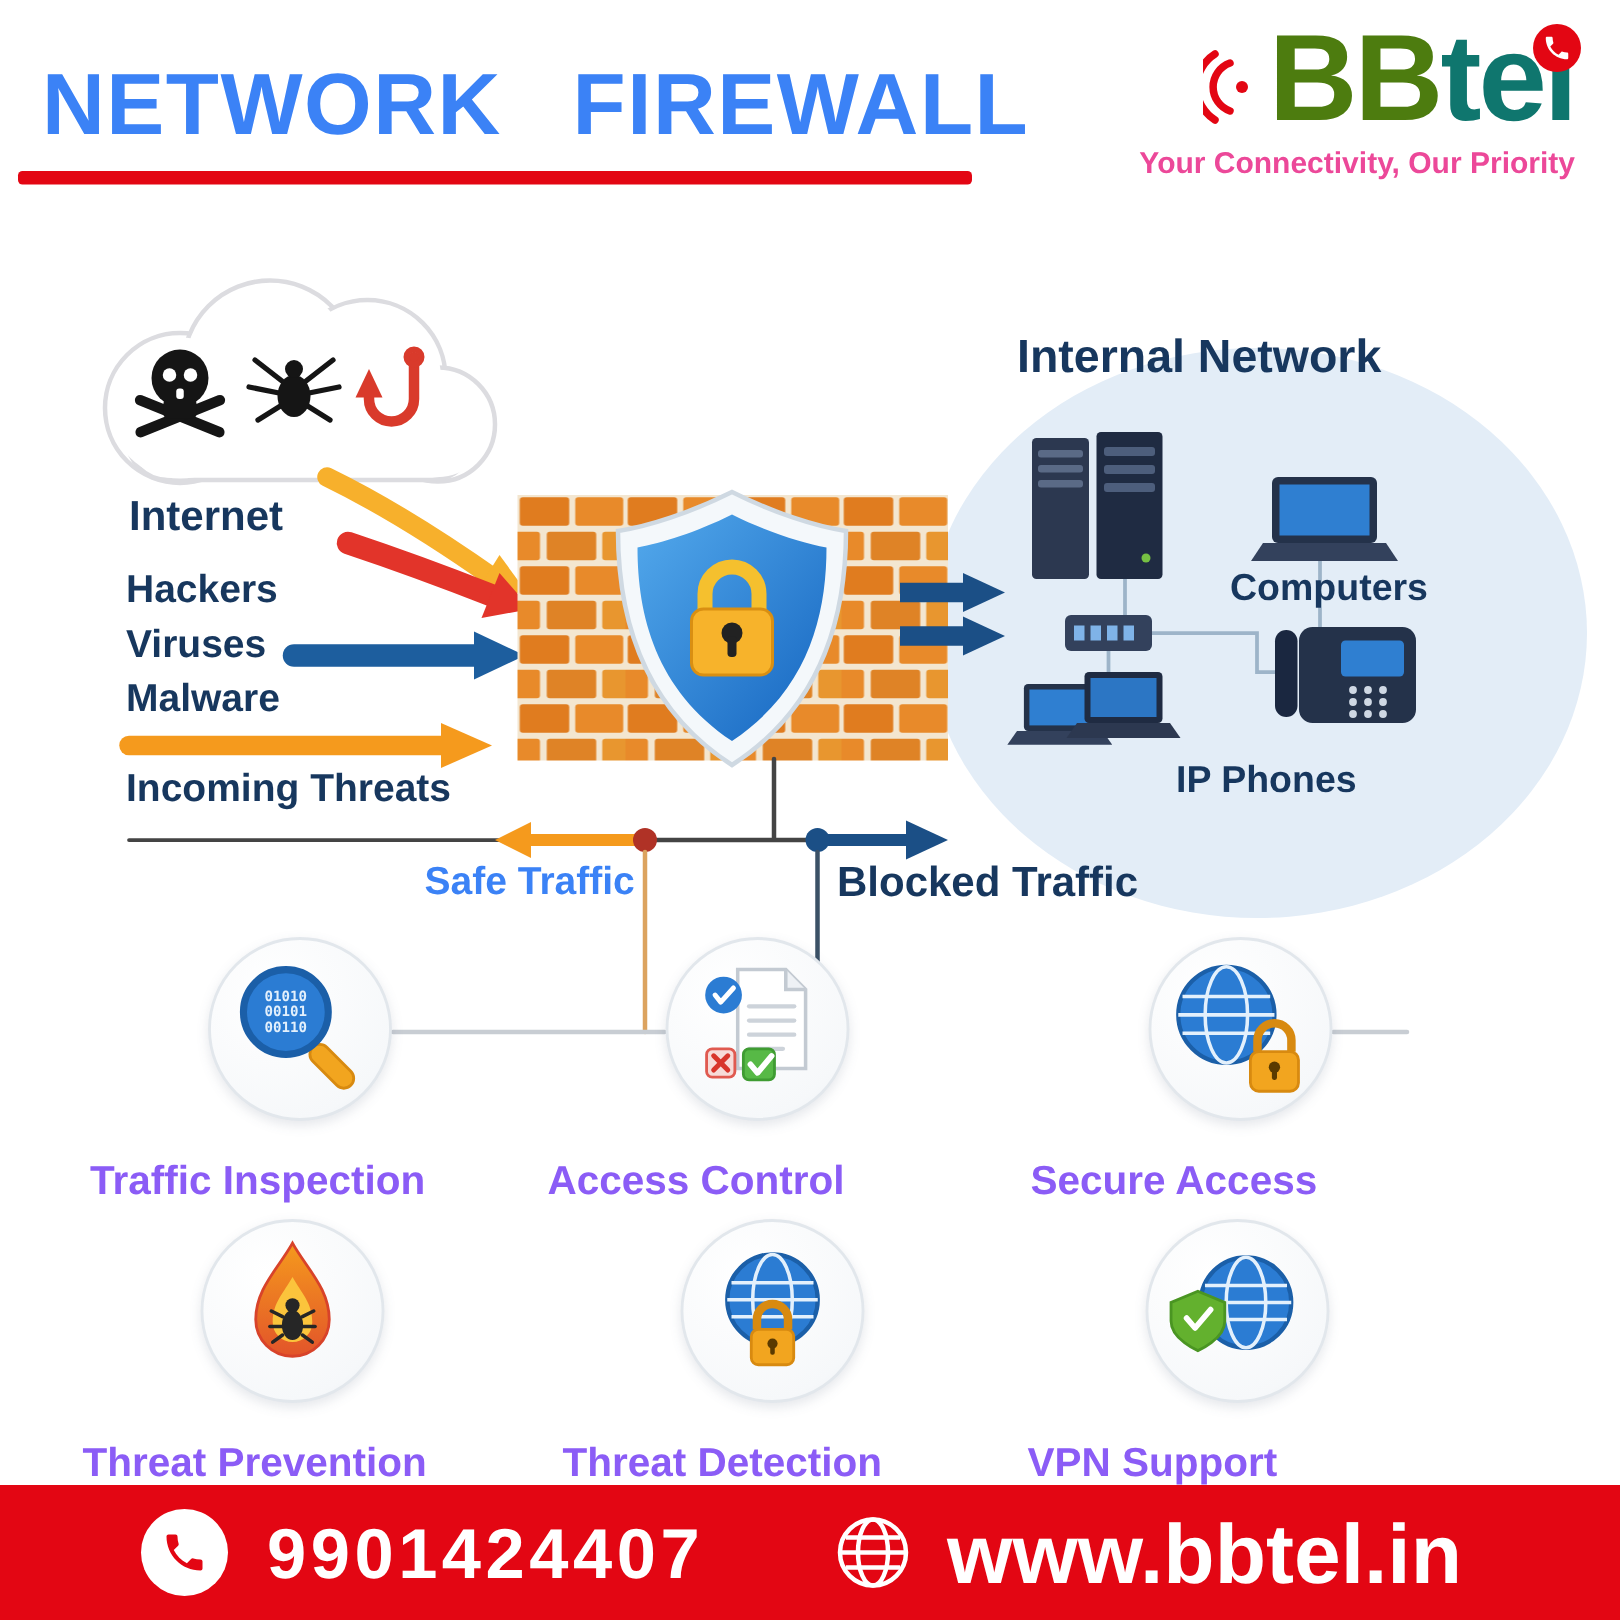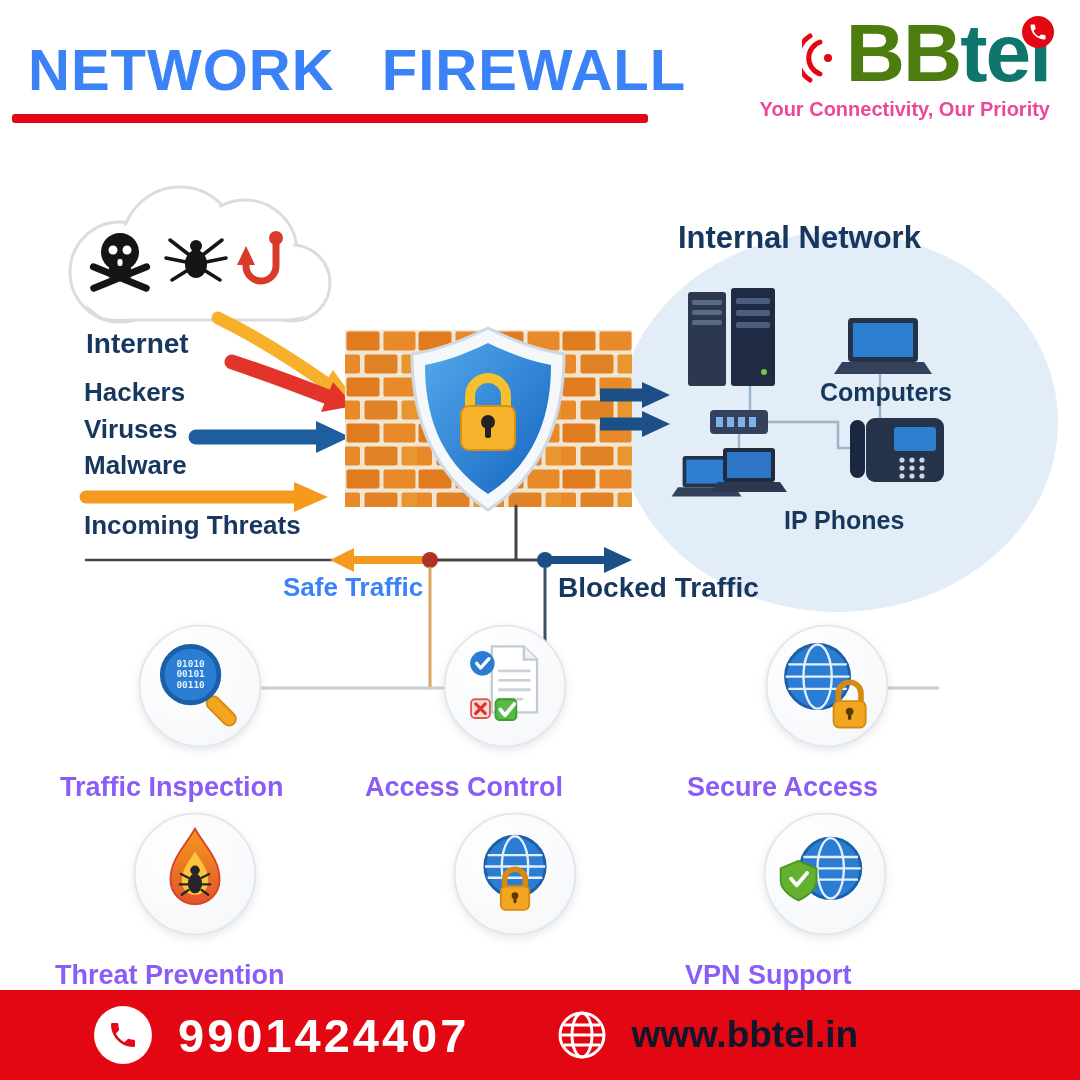--- a/index.html
+++ b/index.html
@@ -47,21 +47,21 @@
   .footer {
     position:absolute; left:0; right:0; top:990px; height:90px; background:#e30613;
     display:flex; align-items:center; padding-left:94px; box-sizing:border-box; z-index:3;
   }
   .fphone-circle {
     width:58px; height:58px; background:#fff; border-radius:50%; flex:0 0 auto;
     display:flex; align-items:center; justify-content:center;
   }
   .fphone { color:#fff; font-size:47px; font-weight:800; margin-left:26px; letter-spacing:3px; }
   .fglobe { width:54px; height:54px; margin-left:86px; flex:0 0 auto; }
-  .fsite  { color:#0f172a; font-size:37px; font-weight:800; margin-left:22px; }
+  .fsite  { color:#ffffff; font-size:56px; font-weight:800; margin-left:22px; }
 </style>
 </head>
 <body>
 
 <div class="canvas">
 
   <div class="title">NETWORK FIREWALL</div>
   <div class="title-underline"></div>
 
   <div class="logo">
@@ -348,20 +348,21 @@
       <line x1="41" y1="50" x2="99" y2="50" stroke="#e3f0fc" stroke-width="2.5"></line>
       <line x1="38" y1="62" x2="102" y2="62" stroke="#e3f0fc" stroke-width="2.5"></line>
       <line x1="41" y1="74" x2="99" y2="74" stroke="#e3f0fc" stroke-width="2.5"></line>
       <g transform="translate(70,86)">
         <path d="M-11 -3 v-7 a11 11 0 0 1 22 0 v7" fill="none" stroke="#d88a10" stroke-width="6"></path>
         <rect x="-15" y="-3" width="30" height="25" rx="5" fill="#f2a51f" stroke="#d88a10" stroke-width="2"></rect>
         <circle cx="0" cy="7" r="3.6" fill="#5a3a00"></circle>
         <rect x="-1.6" y="8" width="3.2" height="7" rx="1.4" fill="#5a3a00"></rect>
       </g>
     </svg>
+    <div class="flabel">Threat Detection</div>
   </div>
 
   <div class="feature" style="left:685px; top:808px;">
     <svg class="ficon" viewBox="0 0 140 140">
       <circle cx="70" cy="70" r="64" fill="url(#circleGrad)" stroke="#e2e7ec" stroke-width="2"></circle>
       <circle cx="76" cy="64" r="32" fill="#2b7cd3" stroke="#1b5fa8" stroke-width="3"></circle>
       <ellipse cx="76" cy="64" rx="14" ry="32" fill="none" stroke="#e3f0fc" stroke-width="2.5"></ellipse>
       <line x1="47" y1="52" x2="105" y2="52" stroke="#e3f0fc" stroke-width="2.5"></line>
       <line x1="44" y1="64" x2="108" y2="64" stroke="#e3f0fc" stroke-width="2.5"></line>
       <line x1="47" y1="76" x2="105" y2="76" stroke="#e3f0fc" stroke-width="2.5"></line>

